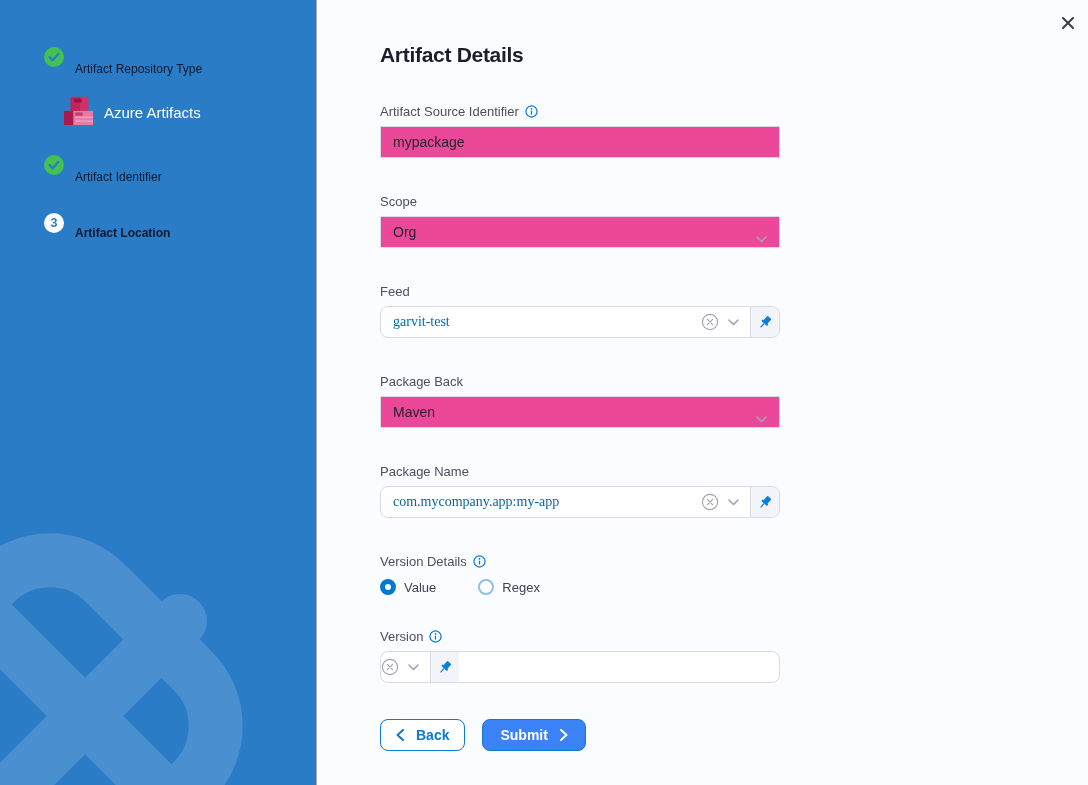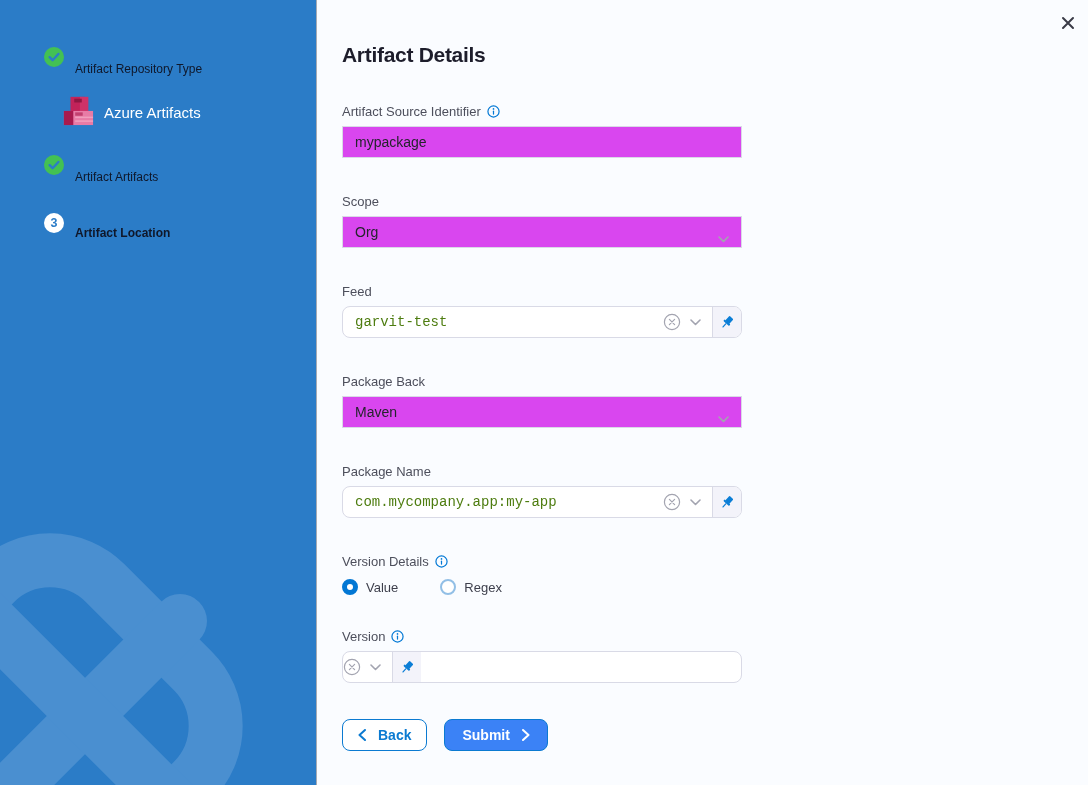--- a/index.html
+++ b/index.html
@@ -27,21 +27,21 @@
   }
   .sub-item { display: flex; align-items: center; gap: 10px; margin: 17px 0 19px 18px; }
   .sub-label { color: #ffffff; font-size: 15px; }
   .step + .step, .sub-item + .step { }
   .step-repo { margin-top: 0; }
   .step-loc { margin-top: 22px; }
 
   .watermark { position: absolute; left: 0; bottom: -16px; z-index: 1; pointer-events: none; }
 
   
-  .main { flex: 1; position: relative; padding: 42px 0 0 25px; background: #fafcff; }
+  .main { flex: 1; position: relative; padding: 42px 0 0 63px; background: #fafcff; }
   .close-btn {
     position: absolute; top: 12px; right: 9px; width: 22px; height: 22px;
     background: none; border: none; padding: 2px; cursor: pointer;
     display: flex; align-items: center; justify-content: center;
   }
   h1.page-title {
     margin: 0 0 36px 0; font-size: 21px; font-weight: 700;
     letter-spacing: -0.3px; color: #1d1d2b; line-height: 26px;
   }
 
@@ -49,36 +49,36 @@
   .field-label-row {
     display: flex; align-items: center; gap: 6px;
     margin-bottom: 7px;
     margin-top: 34px;
   }
   .field-label { font-size: 13px; color: #4d4f5c; }
   .info-icon { display: inline-flex; cursor: pointer; }
 
   .text-input {
     width: 100%; height: 32px; border: 1px solid #d9dae6; border-radius: 0;
-    background: #d946ef; font-size: 14px; color: #24242c; padding: 0 12px;
+    background: #ec4899; font-size: 14px; color: #24242c; padding: 0 12px;
     font-family: "Liberation Sans", sans-serif; outline: none;
   }
 
   .select-wrap { position: relative; }
   .select-wrap .text-input { padding-right: 34px; cursor: pointer; }
   .select-chevron { position: absolute; right: 13px; top: 13px; pointer-events: none; }
 
   .combo {
     display: flex; align-items: stretch; height: 32px;
     border: 1px solid #d9dae6; border-radius: 8px; background: #fff; overflow: hidden;
   }
   .combo input {
     flex: 1; min-width: 0; border: none; outline: none; background: transparent;
-    font-size: 14px; color: #4d7c0f; padding: 0 6px 0 12px;
-    font-family: Liberation Mono, monospace;
+    font-size: 14px; color: #0369a1; padding: 0 6px 0 12px;
+    font-family: Liberation Serif, serif;
   }
   .combo-icons { display: flex; align-items: center; gap: 9px; padding-right: 11px; }
   .icon-btn { background: none; border: none; padding: 0; cursor: pointer; display: flex; align-items: center; }
   .pin-btn {
     width: 29px; flex: 0 0 29px; border: none; border-left: 1px solid #d9dae6;
     background: #f3f3fa; cursor: pointer;
     display: flex; align-items: center; justify-content: center;
   }
 
   .version-details { margin-bottom: 25px; }
@@ -130,21 +130,21 @@
       <span class="sub-label">Azure Artifacts</span>
     </div>
 
     <div class="step step-repo">
       <span class="icon">
         <svg width="20" height="20" viewBox="0 0 20 20">
           <circle cx="10" cy="10" r="10" fill="#43c153"></circle>
           <path d="M5.6 10.2l3 3 5.8-6.2" fill="none" stroke="#2b7cc7" stroke-width="2.4" stroke-linecap="round" stroke-linejoin="round"></path>
         </svg>
       </span>
-      <span class="step-label">Artifact Artifacts</span>
+      <span class="step-label">Artifact Identifier</span>
     </div>
 
     <div class="step step-loc active">
       <span class="badge-num">3</span>
       <span class="step-label">Artifact Location</span>
     </div>
 
   </div>
 
   <svg class="watermark" width="320" height="300" viewBox="0 0 320 300">

